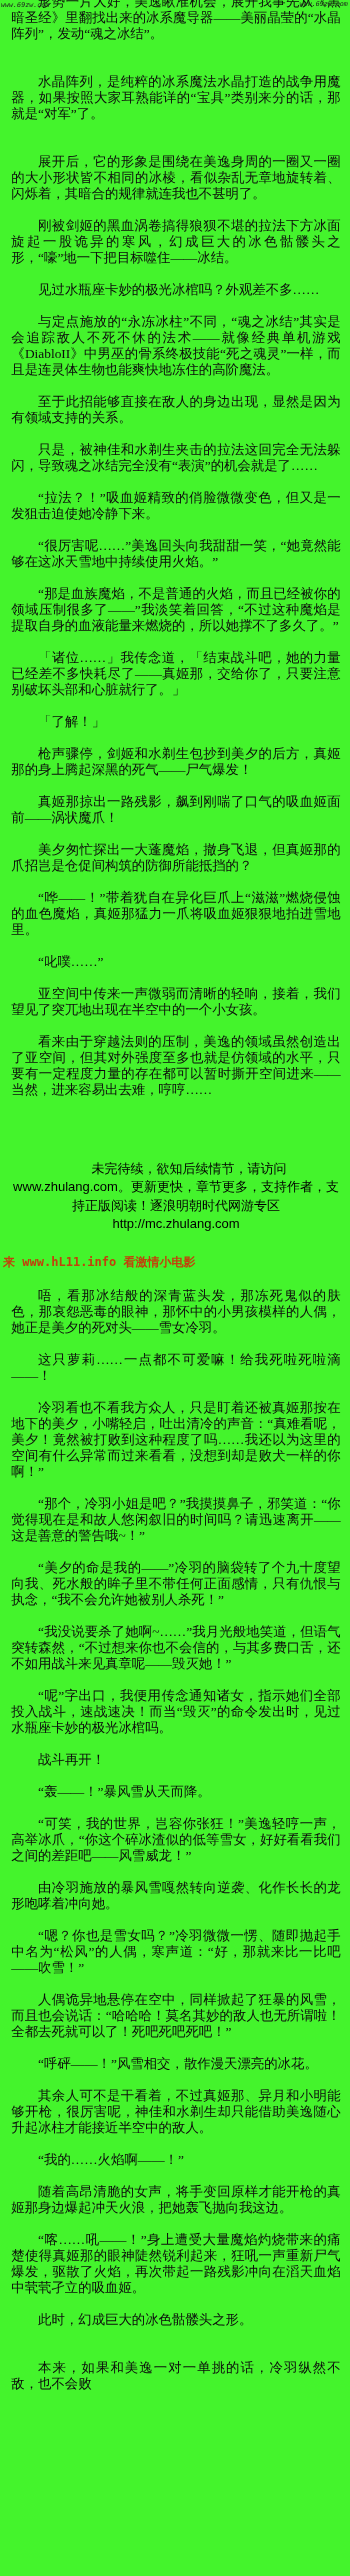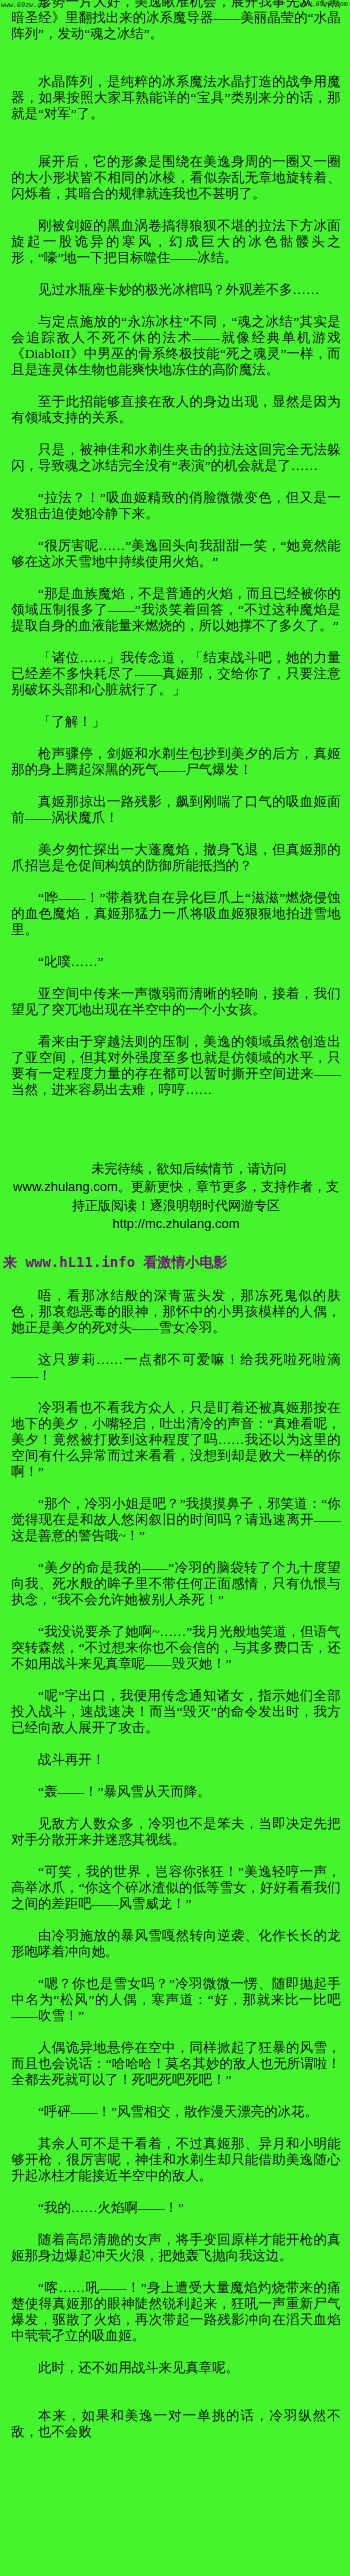--- a/index.html
+++ b/index.html
@@ -47,26 +47,26 @@
     font-size: 13px;
     line-height: 18.5px;
     text-indent: 2em;
     color: #000;
     margin: 18.5px 0 18.5px 0;
   }
   
   .promo {
     font-family: "DejaVu Sans Mono", monospace;
     font-weight: bold;
-    font-size: 14px;
+    font-size: 12px;
     line-height: 16.5px;
     text-indent: 0;
     margin: 20.6px 0 17.5px 0;
     margin-left: -8.2px;
-    color: #701a75;
+    color: #c2410c;
   }
   .sp  { margin-top: 32px; }
   .sp2 { margin-top: 62px; text-align: center; }
 </style>
 </head>
 <body>
 
 <span class="watermark wm-top-left">www.69zw.com</span>
 
 <span class="watermark wm-top-right">www.69zw.com</span>
@@ -93,29 +93,28 @@
     <p class="blk body">亚空间中传来一声微弱而清晰的轻响，接着，我们望见了突兀地出现在半空中的一个小女孩。</p>
     <p class="blk body">看来由于穿越法则的压制，美逸的领域虽然创造出了亚空间，但其对外强度至多也就是仿领域的水平，只要有一定程度力量的存在都可以暂时撕开空间进来——当然，进来容易出去难，哼哼……</p>
     <p class="blk notice sp2">未完待续，欲知后续情节，请访问www.zhulang.com。更新更快，章节更多，支持作者，支持正版阅读！逐浪明朝时代网游专区 http://mc.zhulang.com</p>
     <p class="blk promo">来 www.hL11.info 看激情小电影</p>
     <p class="blk body">唔，看那冰结般的深青蓝头发，那冻死鬼似的肤色，那哀怨恶毒的眼神，那怀中的小男孩模样的人偶，她正是美夕的死对头——雪女冷羽。</p>
     <p class="blk body">这只萝莉……一点都不可爱嘛！给我死啦死啦滴——！</p>
     <p class="blk body">冷羽看也不看我方众人，只是盯着还被真姬那按在地下的美夕，小嘴轻启，吐出清冷的声音：“真难看呢，美夕！竟然被打败到这种程度了吗……我还以为这里的空间有什么异常而过来看看，没想到却是败犬一样的你啊！”</p>
     <p class="blk body">“那个，冷羽小姐是吧？”我摸摸鼻子，邪笑道：“你觉得现在是和故人悠闲叙旧的时间吗？请迅速离开——这是善意的警告哦~！”</p>
     <p class="blk body">“美夕的命是我的——”冷羽的脑袋转了个九十度望向我、死水般的眸子里不带任何正面感情，只有仇恨与执念，“我不会允许她被别人杀死！”</p>
     <p class="blk body">“我没说要杀了她啊~……”我月光般地笑道，但语气突转森然，“不过想来你也不会信的，与其多费口舌，还不如用战斗来见真章呢——毁灭她！”</p>
-    <p class="blk body">“呢”字出口，我便用传念通知诸女，指示她们全部投入战斗，速战速决！而当“毁灭”的命令发出时，我方已经向敌人展开了攻击。</p>
+    <p class="blk body">“呢”字出口，我便用传念通知诸女，指示她们全部投入战斗，速战速决！而当“毁灭”的命令发出时，见过水瓶座卡妙的极光冰棺吗。</p>
     <p class="blk body">战斗再开！</p>
     <p class="blk body">“轰——！”暴风雪从天而降。</p>
-    <p class="blk body">见敌方人数众多，冷羽也不是笨夫，当即决定先把对手分散开来并迷惑其视线。</p>
     <p class="blk body">“可笑，我的世界，岂容你张狂！”美逸轻哼一声，高举冰爪，“你这个碎冰渣似的低等雪女，好好看看我们之间的差距吧——风雪威龙！”</p>
     <p class="blk body">由冷羽施放的暴风雪嘎然转向逆袭、化作长长的龙形咆哮着冲向她。</p>
     <p class="blk body">“嗯？你也是雪女吗？”冷羽微微一愣、随即抛起手中名为“松风”的人偶，寒声道：“好，那就来比一比吧——吹雪！”</p>
     <p class="blk body">人偶诡异地悬停在空中，同样掀起了狂暴的风雪，而且也会说话：“哈哈哈！莫名其妙的敌人也无所谓啦！全都去死就可以了！死吧死吧死吧！”</p>
     <p class="blk body">“呼砰——！”风雪相交，散作漫天漂亮的冰花。</p>
     <p class="blk body">其余人可不是干看着，不过真姬那、异月和小明能够开枪，很厉害呢，神佳和水剃生却只能借助美逸随心升起冰柱才能接近半空中的敌人。</p>
     <p class="blk body">“我的……火焰啊——！”</p>
     <p class="blk body">随着高昂清脆的女声，将手变回原样才能开枪的真姬那身边爆起冲天火浪，把她轰飞抛向我这边。</p>
     <p class="blk body">“喀……吼——！”身上遭受大量魔焰灼烧带来的痛楚使得真姬那的眼神陡然锐利起来，狂吼一声重新尸气爆发，驱散了火焰，再次带起一路残影冲向在滔天血焰中茕茕孑立的吸血姬。</p>
-    <p class="blk body">此时，还不如用战斗来见真章呢。</p>
+    <p class="blk body">此时，幻成巨大的冰色骷髅头之形。</p>
     <p class="blk body sp">本来，如果和美逸一对一单挑的话，冷羽纵然不敌，也不会败</p>
   </div>
 
 
 </body></html>

